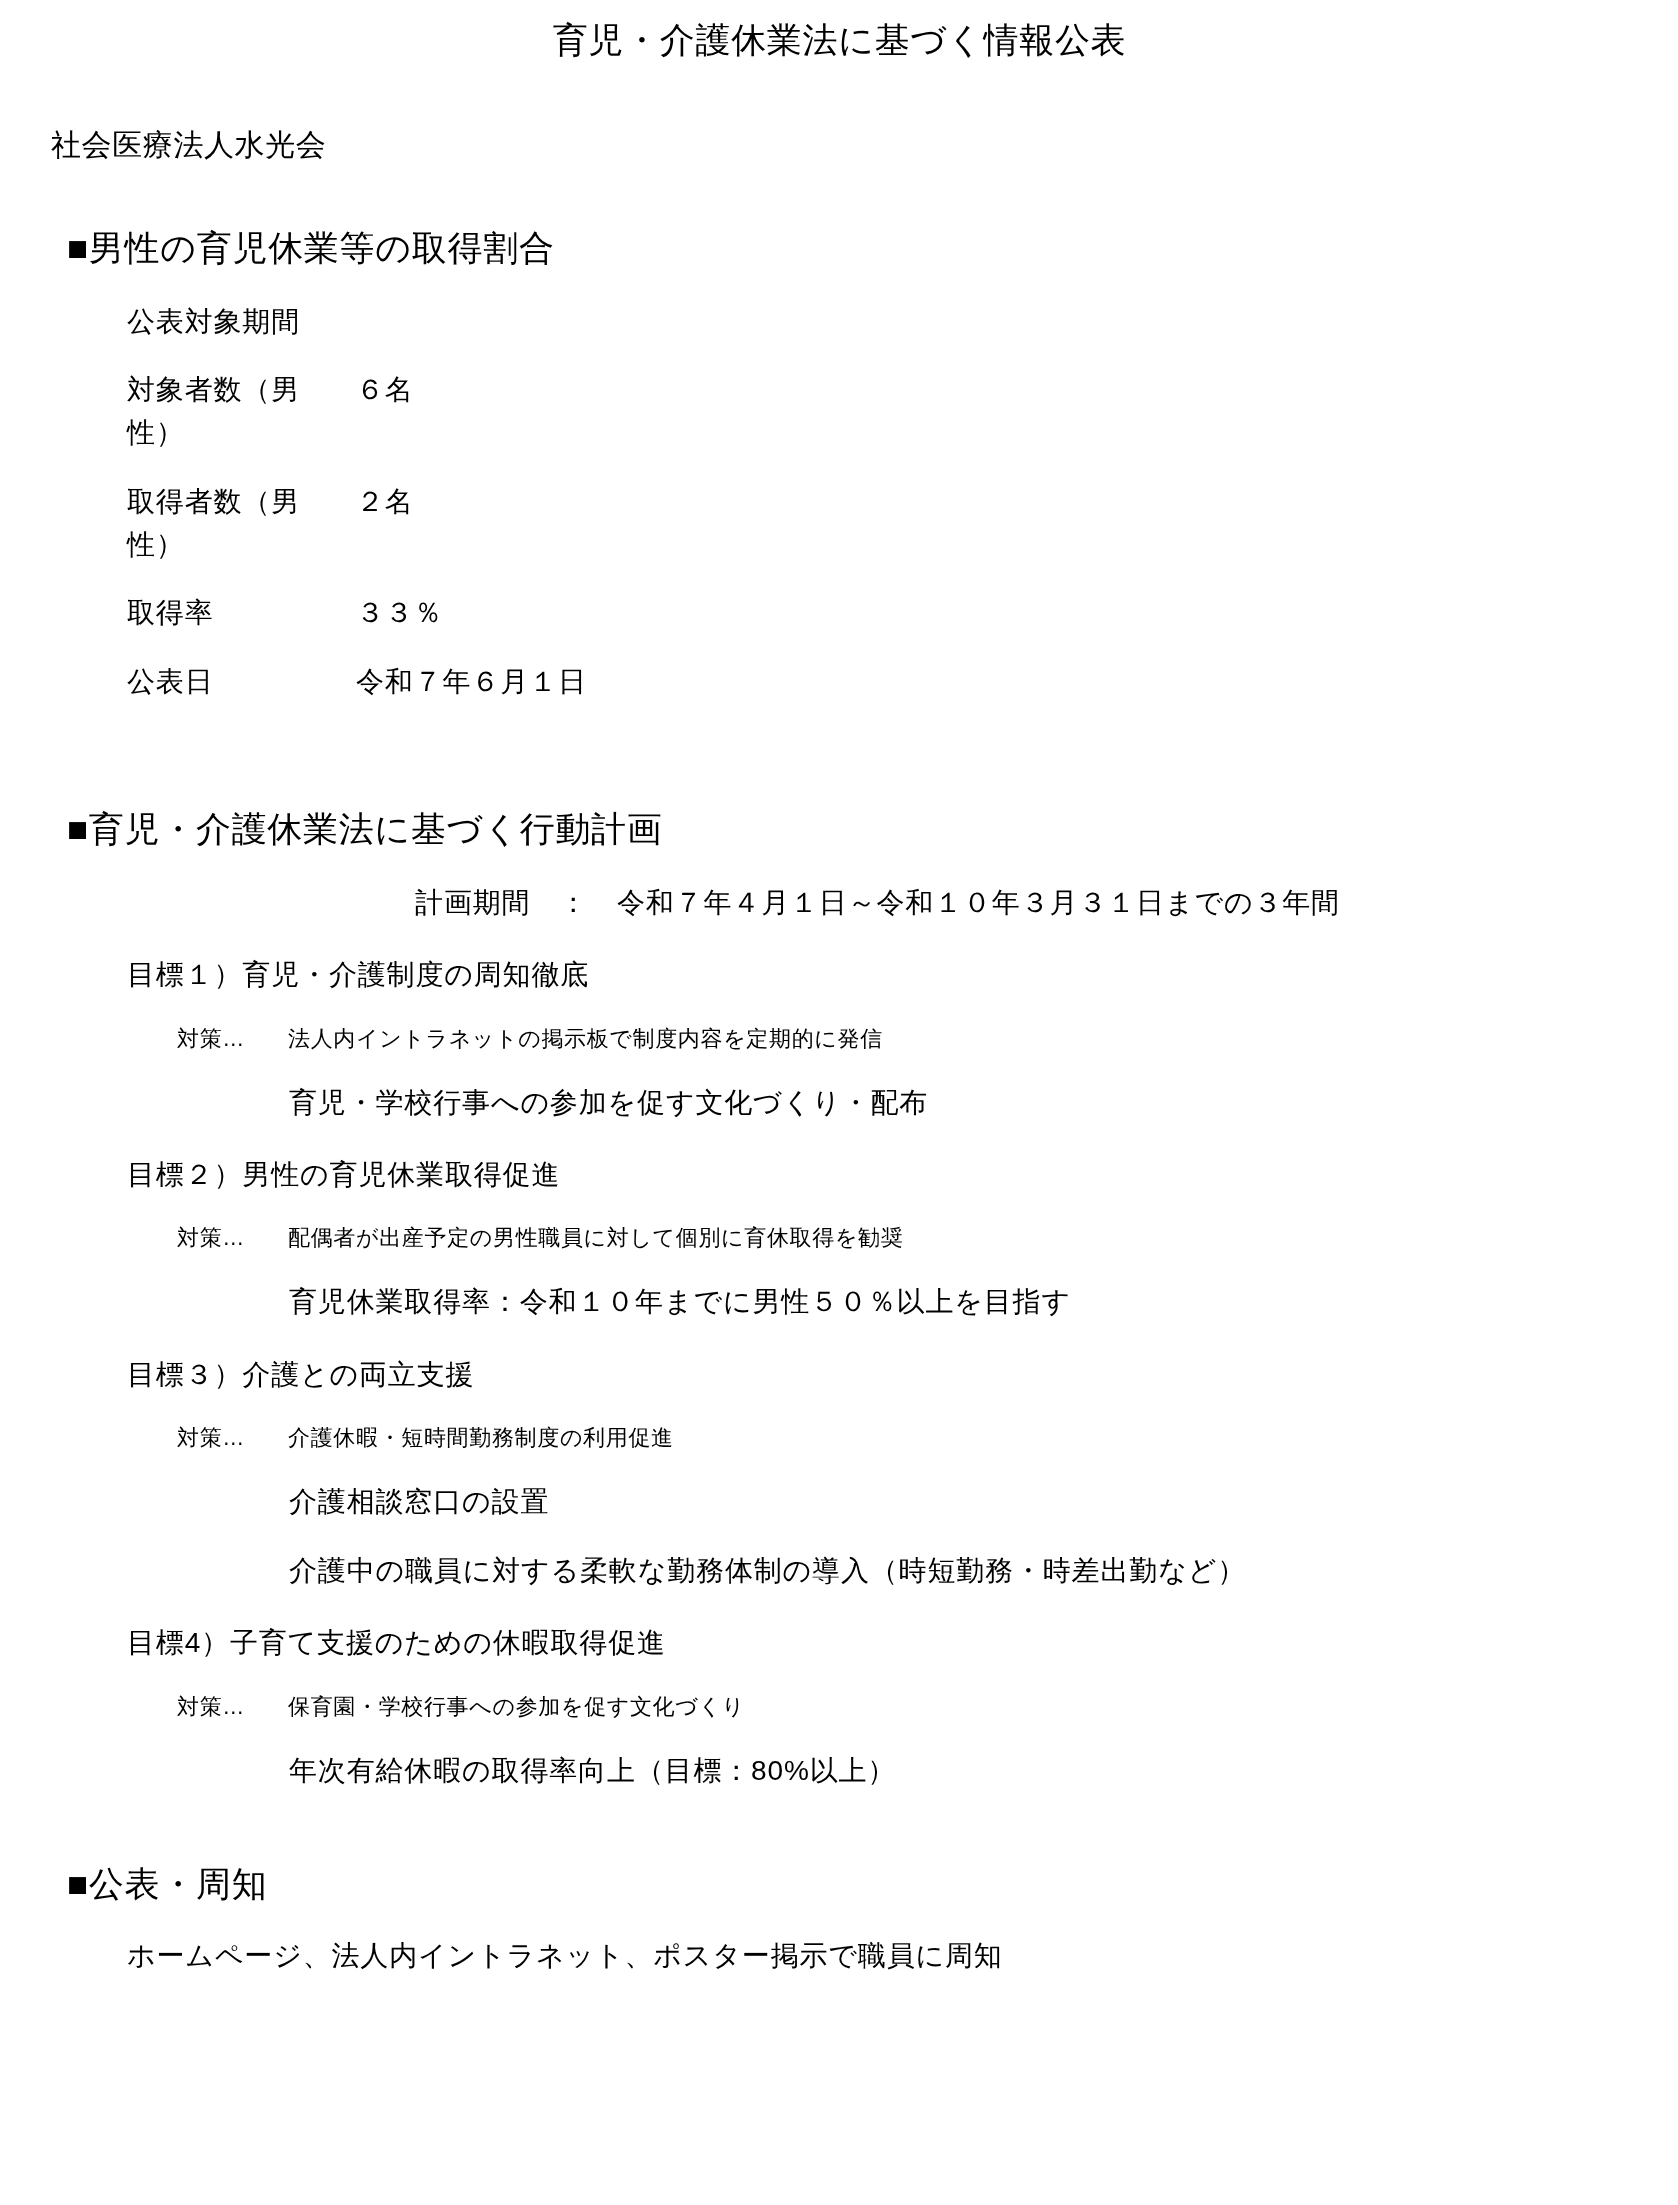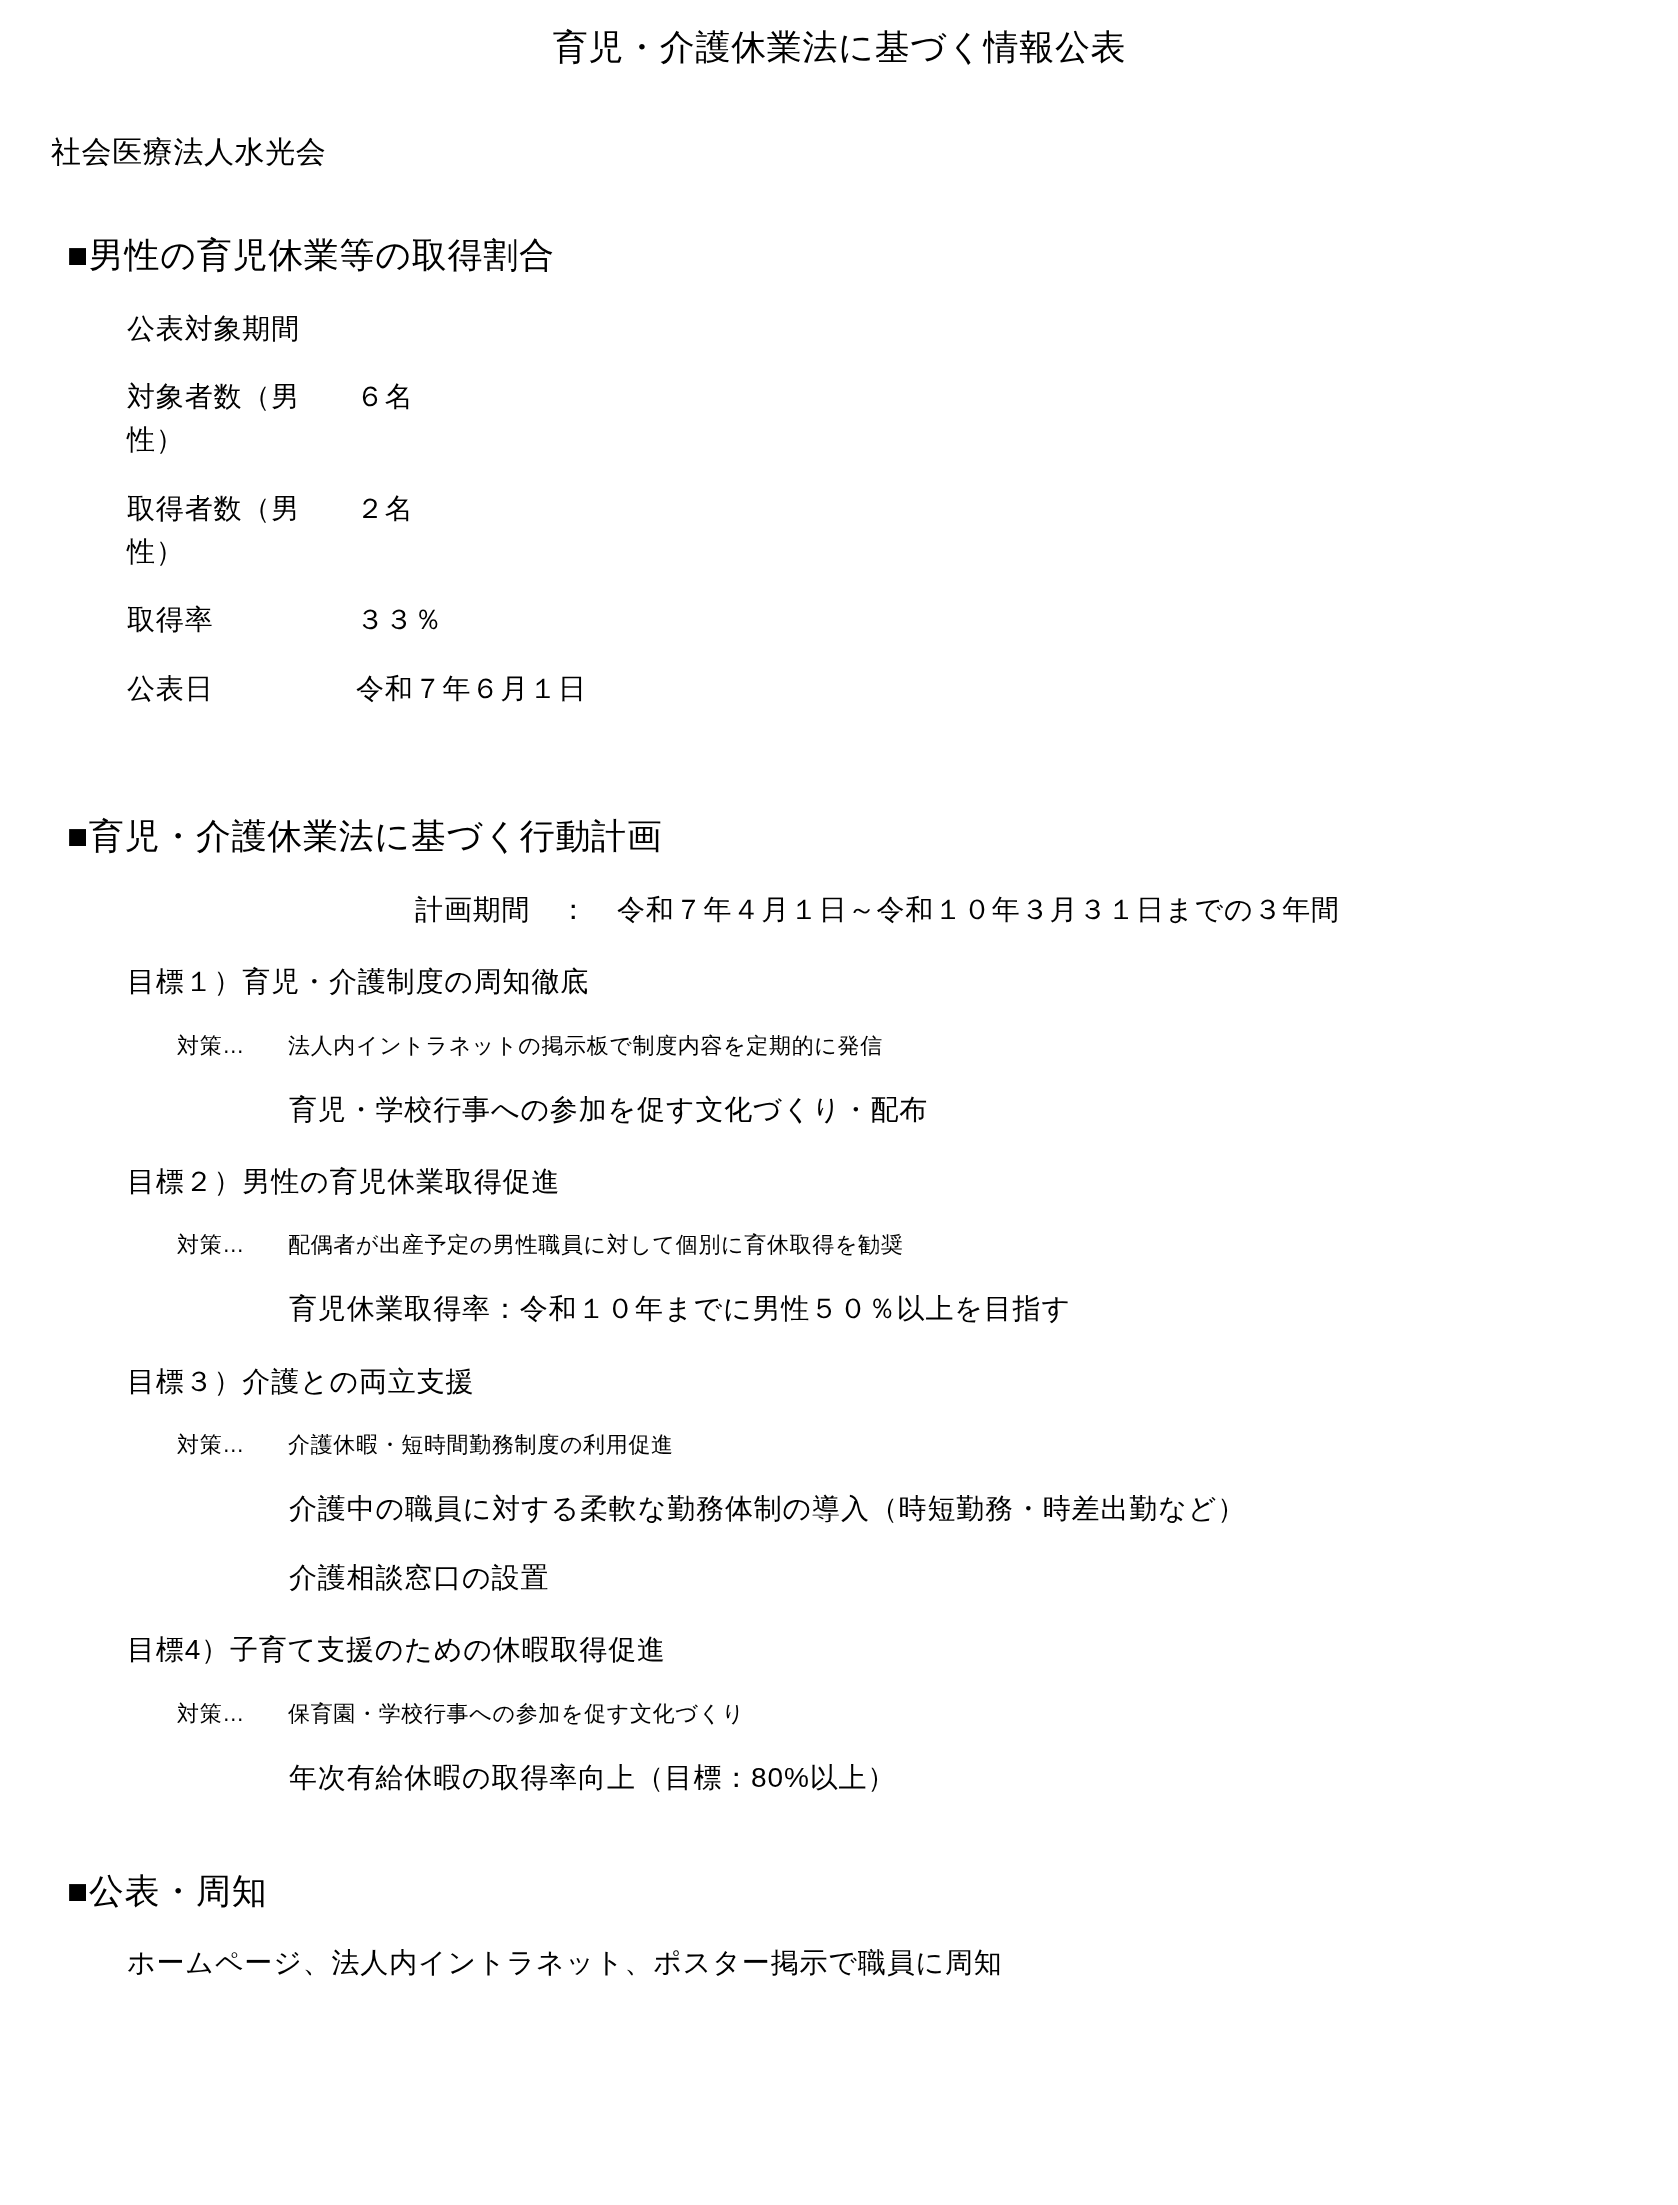--- a/index.html
+++ b/index.html
@@ -17,21 +17,21 @@
     min-height: 2205px;
     margin: 0 auto;
     background: #ffffff;
     box-sizing: border-box;
     padding: 0 51px;
   }
   .doc-title {
     text-align: center;
     font-size: 35px;
     line-height: 1.4;
-    margin-top: 22px;
+    margin-top: 15px;
     letter-spacing: 0.02em;
     font-weight: normal;
   }
   .org-line {
     font-size: 30px;
     margin-top: 61px;
     padding-right: 8.4px;
     letter-spacing: 0.02em;
   }
   .section {
@@ -160,22 +160,22 @@
       <div class="measure-label">対策…</div>
       <div class="measure-text">配偶者が出産予定の男性職員に対して個別に育休取得を勧奨</div>
     </div>
     <div class="measure-cont">育児休業取得率：令和１０年までに男性５０％以上を目指す</div>
 
     <div class="goal-line">目標３）介護との両立支援</div>
     <div class="measure-row">
       <div class="measure-label">対策…</div>
       <div class="measure-text">介護休暇・短時間勤務制度の利用促進</div>
     </div>
+    <div class="measure-cont">介護相談窓口の設置</div>
     <div class="measure-cont">介護中の職員に対する柔軟な勤務体制の導入（時短勤務・時差出勤など）</div>
-    <div class="measure-cont">介護相談窓口の設置</div>
 
     <div class="goal-line">目標4）子育て支援のための休暇取得促進</div>
     <div class="measure-row">
       <div class="measure-label">対策…</div>
       <div class="measure-text">保育園・学校行事への参加を促す文化づくり</div>
     </div>
     <div class="measure-cont">年次有給休暇の取得率向上（目標：80%以上）</div>
   </div>
 
   <div class="footer-section">

